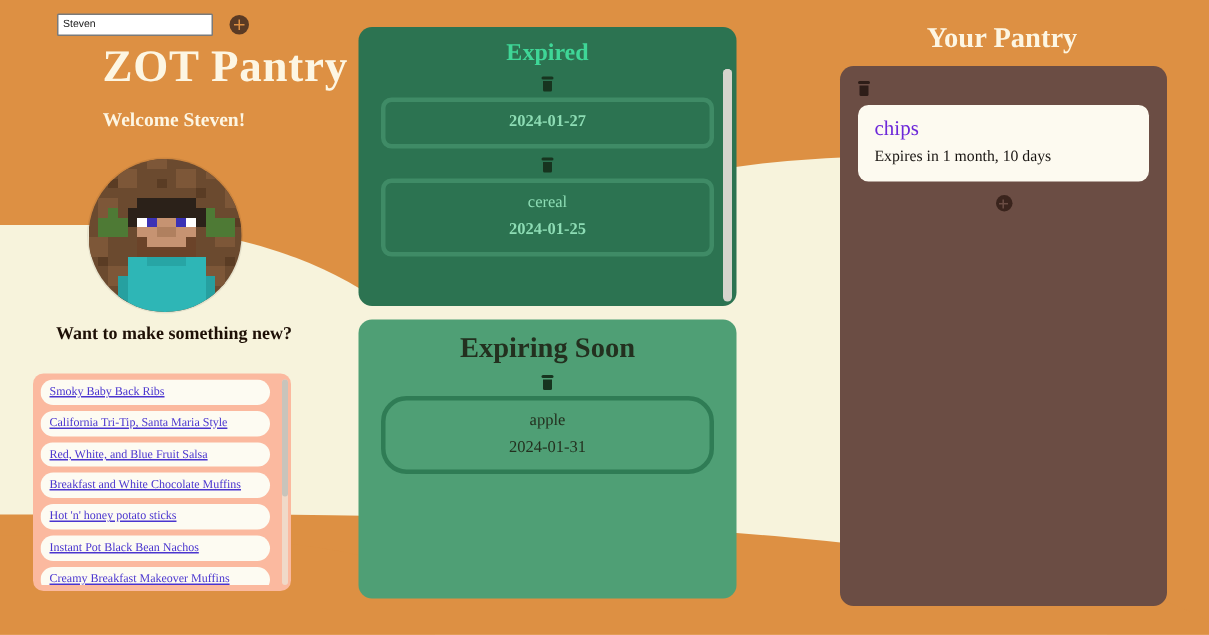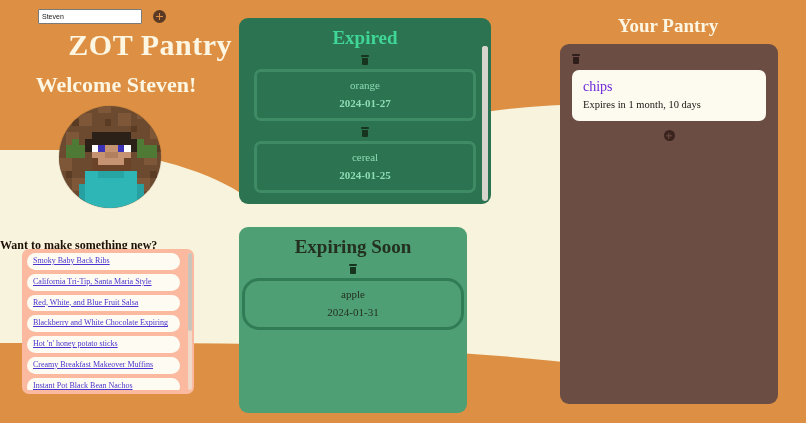--- a/index.html
+++ b/index.html
@@ -98,37 +98,37 @@
     text-align: right;
     font-size: 30px;
     font-weight: bold;
     color: #fdf6e3;
     letter-spacing: 0.5px;
   }
   #welcome-text {
     position: absolute;
     left: 0; top: 72px; width: 232px;
     text-align: center;
-    font-size: 22px;
+    font-size: 13px;
     font-weight: bold;
     color: #fdf6e3;
   }
   #avatar {
     position: absolute;
     left: 58px; top: 105px;
     width: 104px; height: 104px;
     border-radius: 50%;
     overflow: hidden;
     border: 1px solid rgba(0,0,0,0.07);
   }
 
   #recipes-heading {
     position: absolute;
-    left: 0; top: 238px; width: 232px;
-    text-align: left;
+    left: 0; top: 215px; width: 232px;
+    text-align: center;
     font-size: 12px;
     font-weight: bold;
     color: #1e1006;
   }
   #recipe-list {
     position: absolute;
     left: 22px; top: 249px;
     width: 172px; height: 145px;
     background: #fbb99f;
     border-radius: 7px;
@@ -176,21 +176,21 @@
     position: absolute;
     left: 239px; top: 18px;
     width: 252px; height: 186px;
     background: #2c7351;
     border-radius: 9px;
     z-index: 6;
     overflow: hidden;
   }
   #expired-title {
     text-align: center;
-    font-size: 19px;
+    font-size: 16px;
     font-weight: bold;
     color: #3fd697;
     margin-top: 9px;
   }
   .exp-row { position: relative; margin-top: 6px; }
   .trash-icon {
     display: block;
     margin: 0 auto 4px auto;
     width: 8px; height: 10px;
     position: relative;
@@ -237,25 +237,24 @@
   #expired-scrollthumb {
     position: absolute; top: 0; left: 0;
     width: 6px; height: 148px;
     background: #d6d4cd;
     border-radius: 4px;
   }
 
   #soon-panel {
     position: absolute;
     left: 239px; top: 213px;
-    width: 228px; height: 186px;
+    width: 252px; height: 186px;
     background: #4f9f75;
     border-radius: 9px;
     z-index: 6;
-    margin-top: 14px;
   }
   #soon-title {
     text-align: center;
     font-size: 19px;
     font-weight: bold;
     color: #23301f;
     margin-top: 9px;
   }
   .soon-card {
     margin: 0 auto;
@@ -421,48 +420,47 @@
         <div class="recipe-item">
           <a class="recipe-link">Smoky Baby Back Ribs</a>
         </div>
         <div class="recipe-item">
           <a class="recipe-link">California Tri-Tip, Santa Maria Style</a>
         </div>
         <div class="recipe-item">
           <a class="recipe-link">Red, White, and Blue Fruit Salsa</a>
         </div>
         <div class="recipe-item">
-          <a class="recipe-link">Blackberry and White Chocolate Expiring</a>
+          <a class="recipe-link">Breakfast and White Chocolate Muffins</a>
         </div>
         <div class="recipe-item">
           <a class="recipe-link">Hot 'n' honey potato sticks</a>
         </div>
         <div class="recipe-item">
+          <a class="recipe-link">Instant Pot Black Bean Nachos</a>
+        </div>
+        <div class="recipe-item">
           <a class="recipe-link">Creamy Breakfast Makeover Muffins</a>
-        </div>
-        <div class="recipe-item">
-          <a class="recipe-link">Instant Pot Black Bean Nachos</a>
         </div>
       </div>
       <div id="recipe-scrollbar">
         <div id="recipe-scrollthumb"></div>
       </div>
     </div>
   </div>
 
   <div id="expired-panel">
     <div id="expired-title">Expired</div>
 
     <div class="exp-row">
       <span class="trash-icon">
         <span class="lid"></span>
           <span class="can"></span>
       </span>
       <div class="exp-card">
-        <div class="exp-name">orange</div>
         <div class="exp-date">2024-01-27</div>
       </div>
     </div>
 
     <div class="exp-row">
       <span class="trash-icon">
         <span class="lid"></span>
           <span class="can"></span>
       </span>
       <div class="exp-card">

